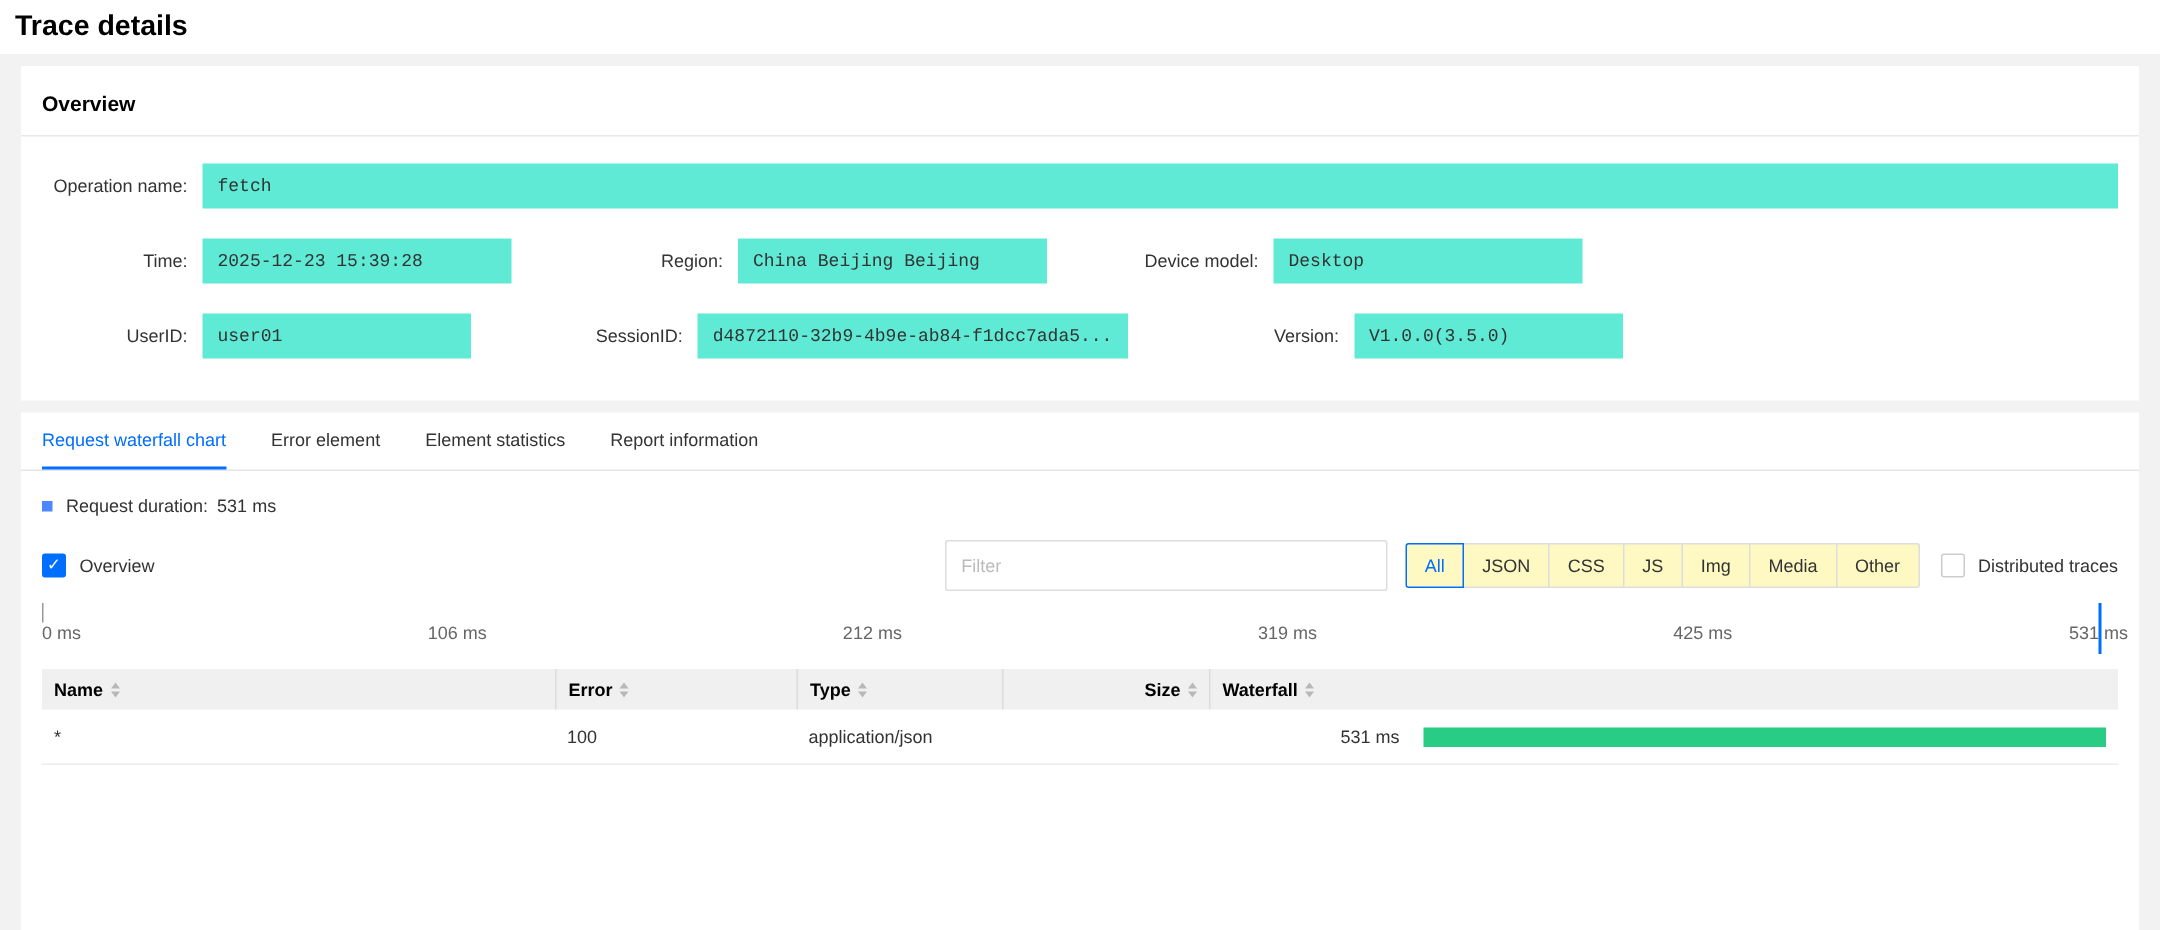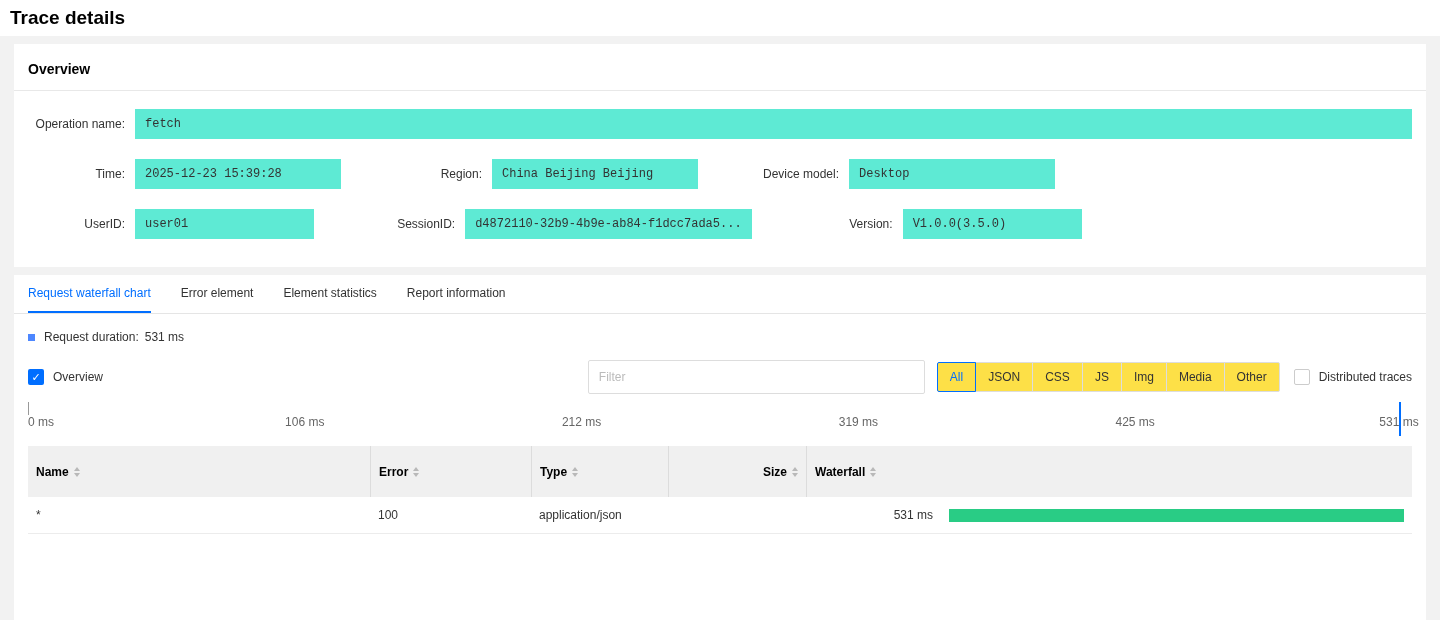--- a/index.html
+++ b/index.html
@@ -46,24 +46,24 @@
   .legend-square { width: 7px; height: 7px; margin-right: 9px; }
   .duration-value { margin-left: 6px; }
 
   
   .controls-row { display: flex; align-items: center; margin-top: 16px; }
   .checkbox { width: 16px; height: 16px; border-radius: 2px; flex: 0 0 16px; cursor: pointer; }
   .checkbox.checked { background: #006eff; color: #fff; display: flex; align-items: center; justify-content: center; font-size: 11px; line-height: 1; }
   .checkbox.unchecked { background: #fff; border: 1px solid #ccc; }
   .checkbox-label { margin-left: 9px; }
   .controls-right { margin-left: auto; display: flex; align-items: center; }
-  .filter-input { width: 337px; height: 30px; border: 1px solid #ddd; border-radius: 2px; padding: 16px 10px; font-size: 12px; color: #333; outline: none; font-family: inherit; }
+  .filter-input { width: 295px; height: 30px; border: 1px solid #ddd; border-radius: 2px; padding: 16px 10px; font-size: 12px; color: #333; outline: none; font-family: inherit; }
   .filter-input::placeholder { color: #bbb; }
   .btn-group { display: flex; margin-left: 12px; }
-  .btn { height: 30px; line-height: 28px; padding: 0 12px; background: #fde047; border: 1px solid #ddd; margin-left: -1px; font-size: 12px; color: #333; cursor: pointer; font-family: inherit; }
+  .btn { height: 30px; line-height: 28px; padding: 0 12px; background: #fef9c3; border: 1px solid #ddd; margin-left: -1px; font-size: 12px; color: #333; cursor: pointer; font-family: inherit; }
   .btn:first-child { margin-left: 0; border-radius: 2px 0 0 2px; }
   .btn:last-child { border-radius: 0 2px 2px 0; }
   .btn.active { color: #006eff; border-color: #006eff; position: relative; z-index: 1; }
   .dist-check { display: flex; align-items: center; margin-left: 14px; }
 
   
   .ruler { position: relative; height: 30px; margin-top: 8px; }
   .ruler-label { position: absolute; bottom: 3px; color: #666; white-space: nowrap; }
   .ruler-label.r0 { left: 0; }
   .ruler-label.r1 { left: 20%; transform: translateX(-50%); }
@@ -71,21 +71,21 @@
   .ruler-label.r3 { left: 60%; transform: translateX(-50%); }
   .ruler-label.r4 { left: 80%; transform: translateX(-50%); }
   .ruler-label.r5 { left: calc(100% - 13px); transform: translateX(-50%); }
   .ruler-tick-left { position: absolute; left: 0; top: 0; width: 1px; height: 13px; background: #999; }
   .ruler-marker { position: absolute; left: calc(100% - 13px); top: 0; width: 2px; height: 34px; background: #006eff; z-index: 2; }
 
   
   .table { margin-top: 14px; }
   .thead, .trow { display: grid; grid-template-columns: 342px 161px 137px 138px 135px 1fr; }
   .thead { background: #f0f0f0; }
-  .th { height: 51px; display: flex; align-items: center; padding: 0 8px; font-weight: bold; color: #000; cursor: pointer; }
+  .th { height: 27px; display: flex; align-items: center; padding: 0 8px; font-weight: bold; color: #000; cursor: pointer; }
   .th + .th { border-left: 1px solid #dcdcdc; }
   .th.right, .td.right { justify-content: flex-end; }
   .sorter { display: inline-flex; flex-direction: column; margin-left: 5px; }
   .sorter i { display: block; width: 0; height: 0; border-left: 3.5px solid transparent; border-right: 3.5px solid transparent; }
   .sorter .up { border-bottom: 4px solid #b8b8b8; margin-bottom: 2px; }
   .sorter .down { border-top: 4px solid #b8b8b8; }
   .trow { border-bottom: 1px solid #ececec; cursor: pointer; }
   .td { height: 36px; display: flex; align-items: center; padding: 0 8px; color: #333; white-space: nowrap; overflow: hidden; }
   .bar-track { flex: 1; display: flex; }
   .bar { height: 13px; }

